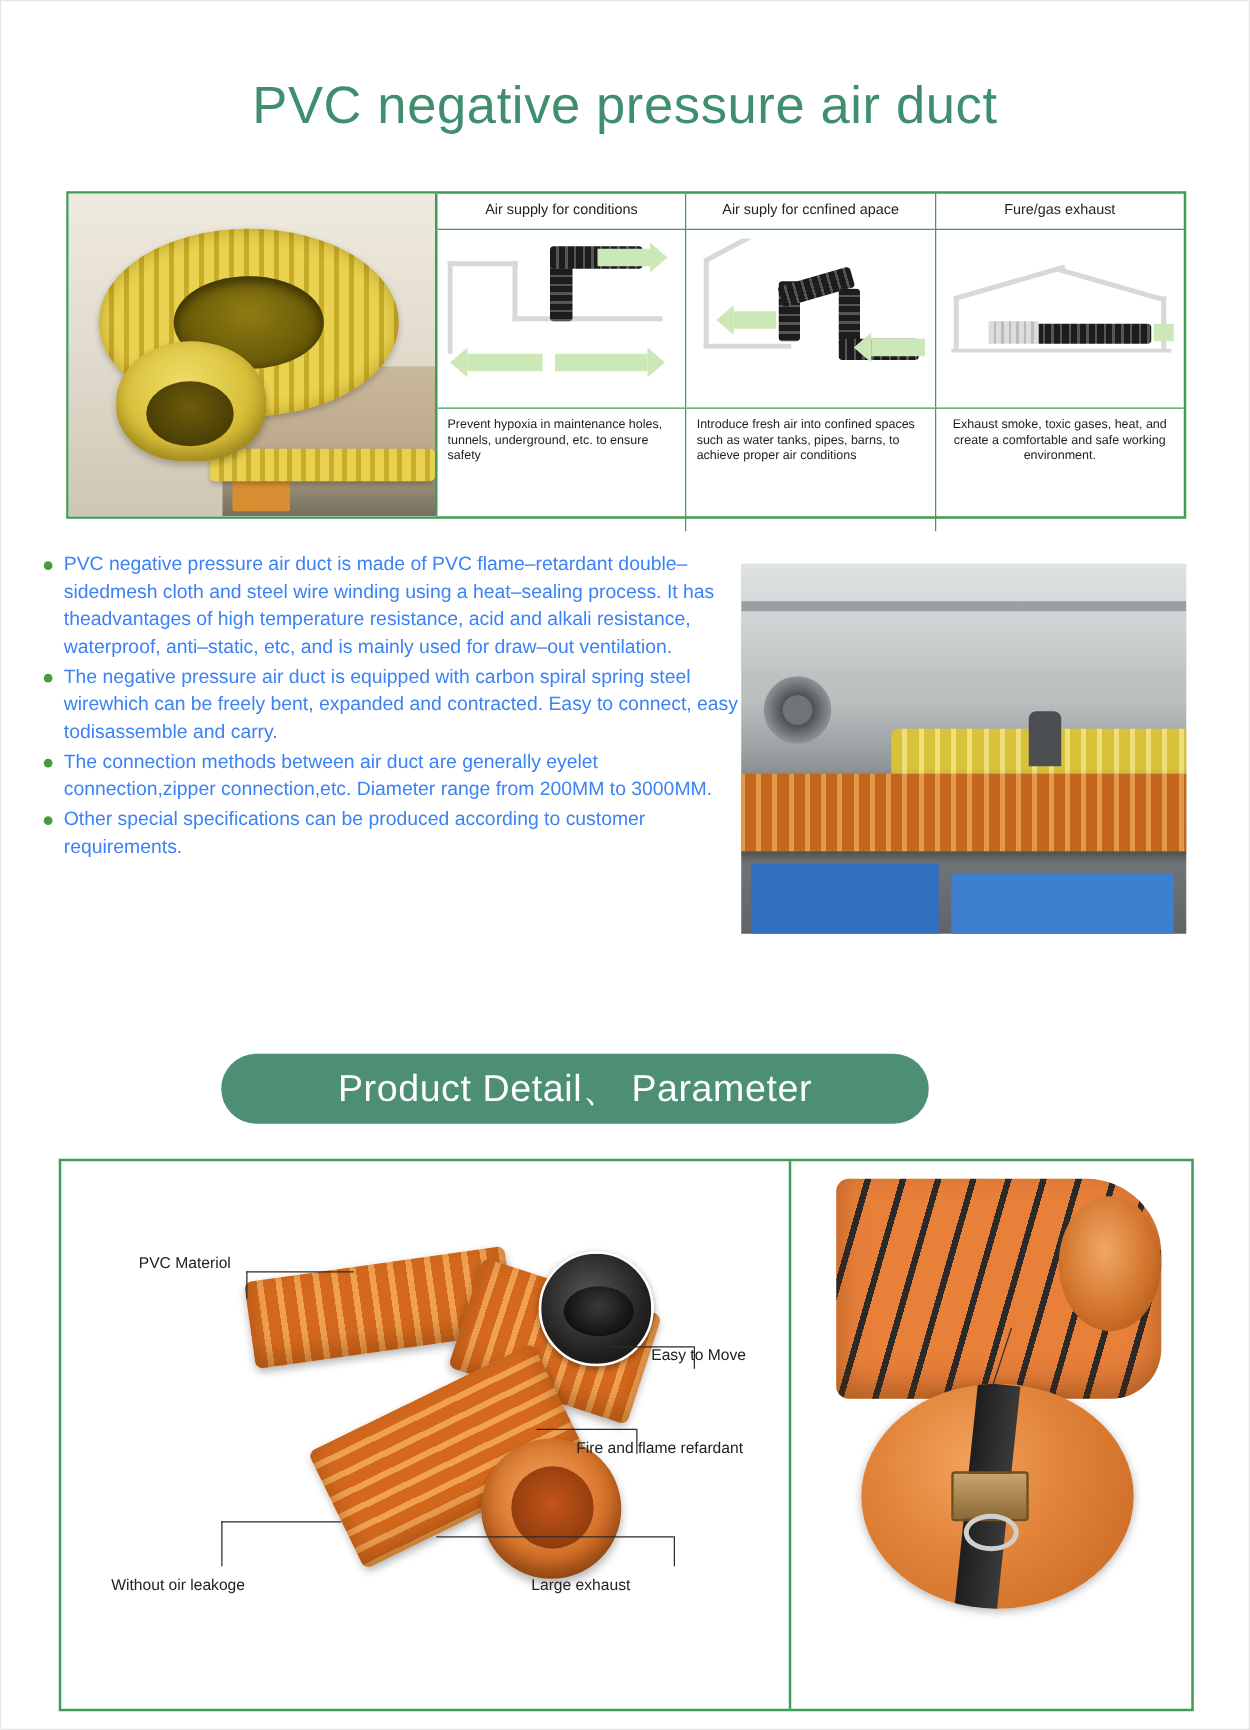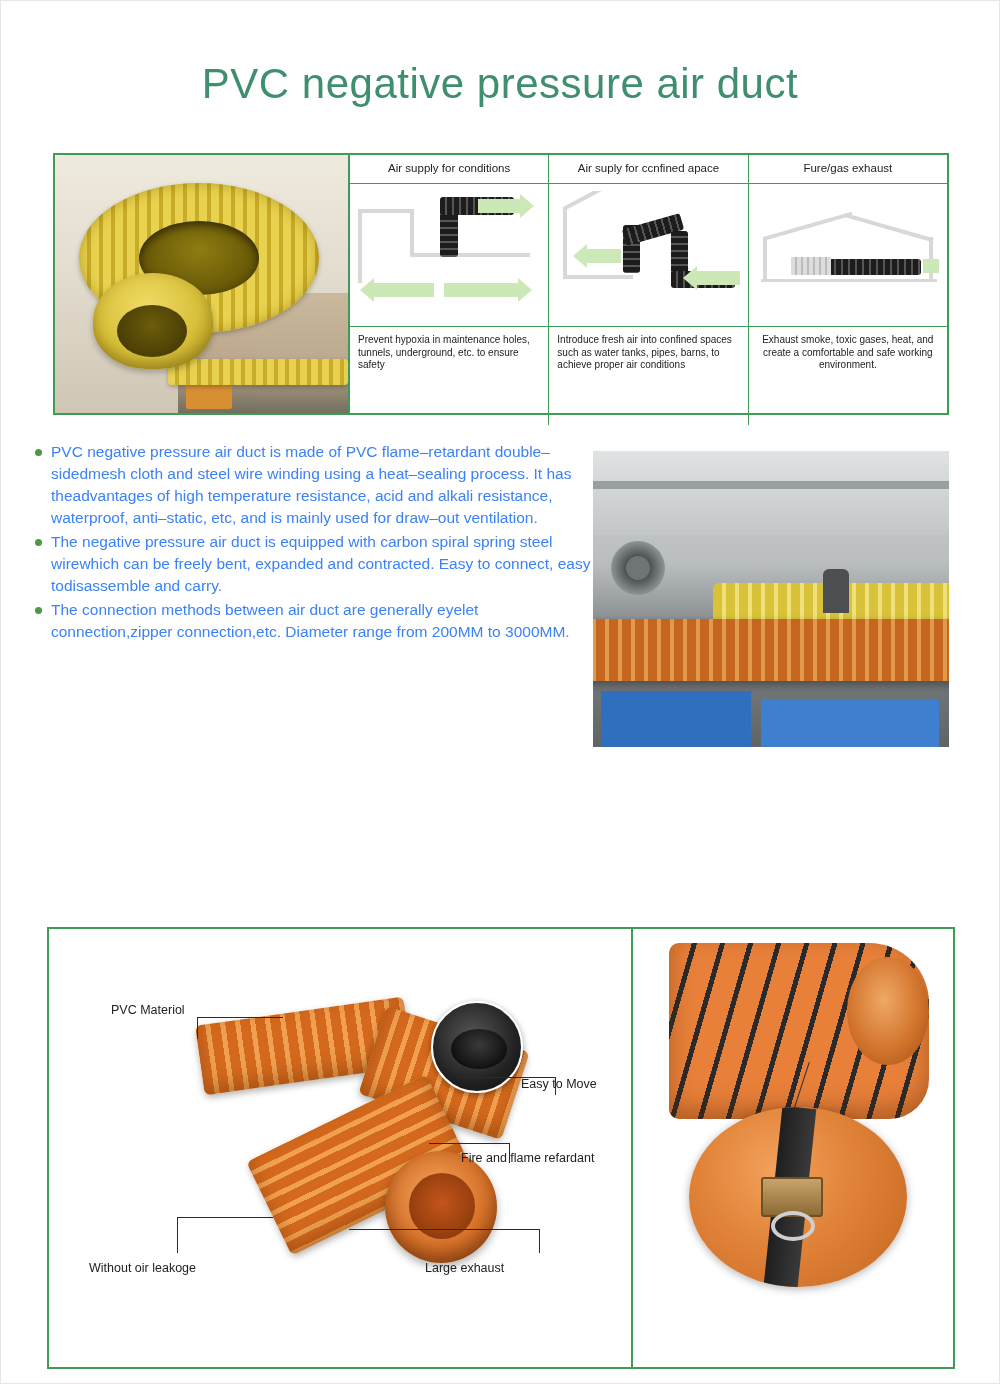--- a/index.html
+++ b/index.html
@@ -386,33 +386,37 @@
         </div>
       </div>
 
     </div>
   </div>
 
   <div class="bullets">
     <div class="bullet">PVC negative pressure air duct is made of PVC flame–retardant double–sidedmesh cloth and steel wire winding using a heat–sealing process. It has theadvantages of high temperature resistance, acid and alkali resistance, waterproof, anti–static, etc, and is mainly used for draw–out ventilation.</div>
     <div class="bullet">The negative pressure air duct is equipped with carbon spiral spring steel wirewhich can be freely bent, expanded and contracted. Easy to connect, easy todisassemble and carry.</div>
     <div class="bullet">The connection methods between air duct are generally eyelet connection,zipper connection,etc. Diameter range from 200MM to 3000MM.</div>
+    <div class="bullet">Other special specifications can be produced according to customer requirements.</div>
   </div>
 
   <div class="factory-photo">
     <div class="fp-ceiling"></div>
     <div class="fp-beam"></div>
     <div class="fp-fan"></div>
     <div class="fp-duct2"></div>
     <div class="fp-worker"></div>
     <div class="fp-duct"></div>
     <div class="fp-bin"></div>
     <div class="fp-bin2"></div>
   </div>
 
+  <div class="pill">
+    <span>Product Detail、 Parameter</span>
+  </div>
 
   <div class="bottom-panel">
 
     <div class="bp-left">
 
       <div class="bigduct">
         <div class="bd-seg bd-a"></div>
         <div class="bd-seg bd-b"></div>
         <div class="bd-seg bd-c"></div>
         <div class="bd-mouth"></div>

